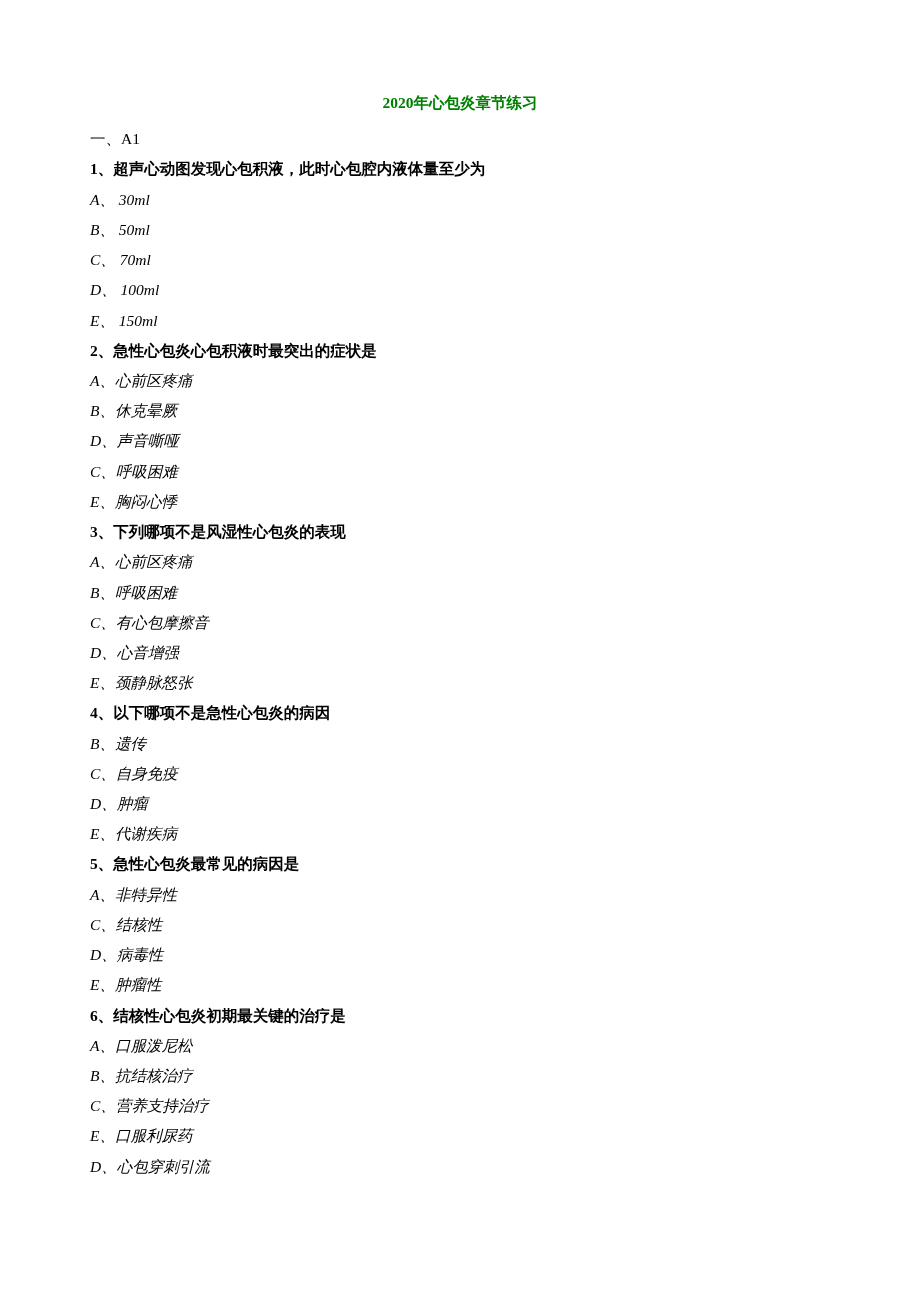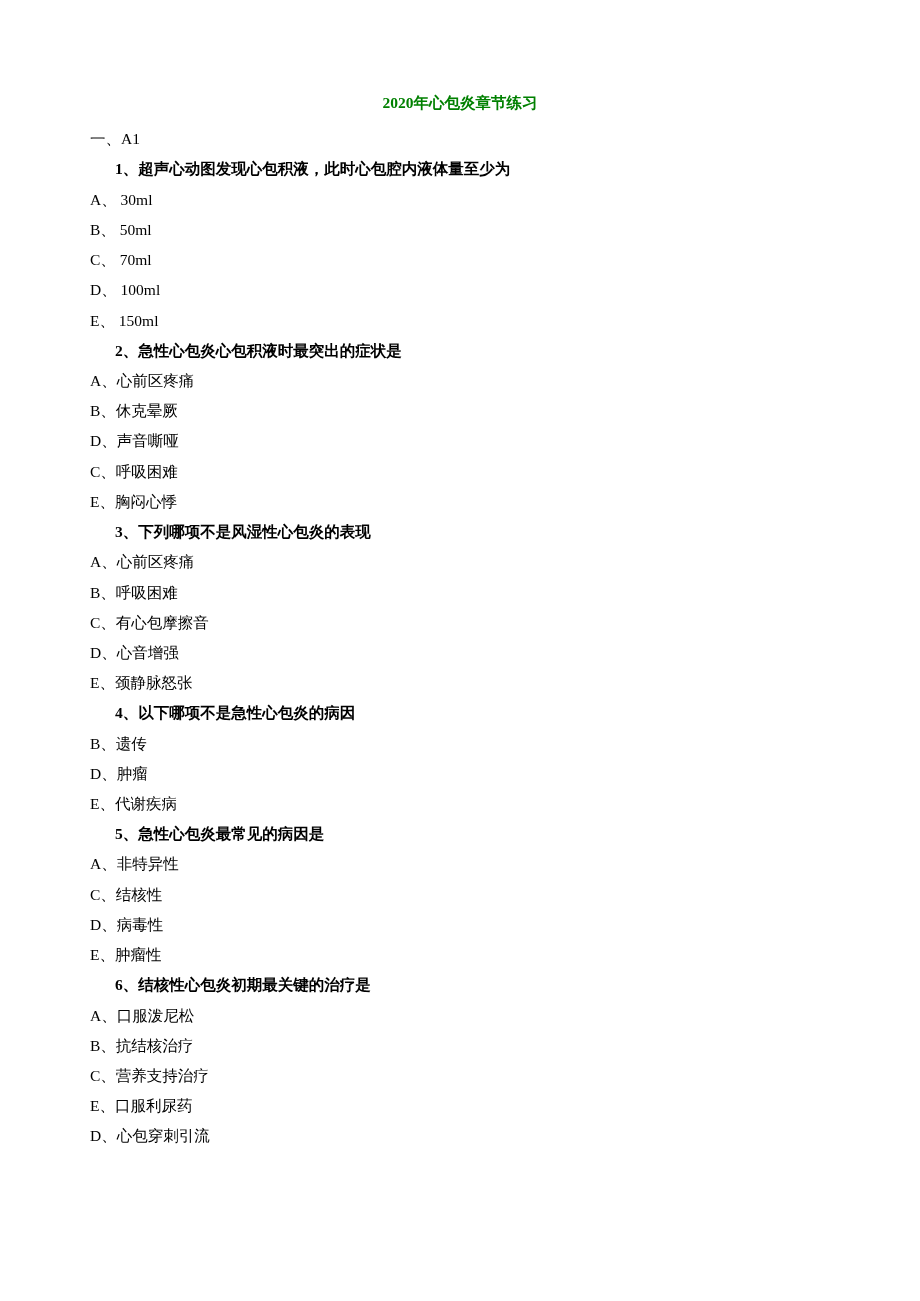--- a/index.html
+++ b/index.html
@@ -22,28 +22,28 @@
     font-weight: bold;
     font-size: 15.5px;
     margin-bottom: 6px;
   }
   .section-label {
     font-family: "SimSun", "宋体", serif;
   }
   .question-stem {
     font-family: "SimHei", "黑体", "Microsoft YaHei", sans-serif;
     font-weight: bold;
-    margin-left: 25px;
   }
   .qnum {
     font-family: "Times New Roman", Times, serif;
     font-weight: bold;
   }
   .option {
     font-family: "SimSun", "宋体", serif;
+    font-style: italic;
   }
   .option .prefix {
     font-family: "Times New Roman", "SimSun", serif;
   }
   .bold-a {
     font-family: "Microsoft YaHei", "SimHei", sans-serif;
     font-weight: bold;
   }
 </style>
 </head>
@@ -69,20 +69,21 @@
 
   <div class="question-stem"><span class="qnum">3</span><span>、下列哪项不是风湿性心包炎的表现</span></div>
   <div class="option"><span class="prefix">A、</span><span>心前区疼痛</span></div>
   <div class="option"><span class="prefix">B、</span><span>呼吸困难</span></div>
   <div class="option"><span class="prefix">C、</span><span>有心包摩擦音</span></div>
   <div class="option"><span class="prefix">D、</span><span>心音增强</span></div>
   <div class="option"><span class="prefix">E、</span><span>颈静脉怒张</span></div>
 
   <div class="question-stem"><span class="qnum">4</span><span>、以下哪项不是急性心包炎的病因</span></div>
   <div class="option"><span class="prefix">B、</span><span>遗传</span></div>
+  <div class="option"><span class="prefix">C、</span><span>自身免疫</span></div>
   <div class="option"><span class="prefix">D、</span><span>肿瘤</span></div>
   <div class="option"><span class="prefix">E、</span><span>代谢疾病</span></div>
 
   <div class="question-stem"><span class="qnum">5</span><span>、急性心包炎最常见的病因是</span></div>
   <div class="option"><span class="prefix">A、</span><span>非特异性</span></div>
   <div class="option"><span class="prefix">C、</span><span>结核性</span></div>
   <div class="option"><span class="prefix">D、</span><span>病毒性</span></div>
   <div class="option"><span class="prefix">E、</span><span>肿瘤性</span></div>
 
   <div class="question-stem"><span class="qnum">6</span><span>、结核性心包炎初期最关键的治疗是</span></div>

